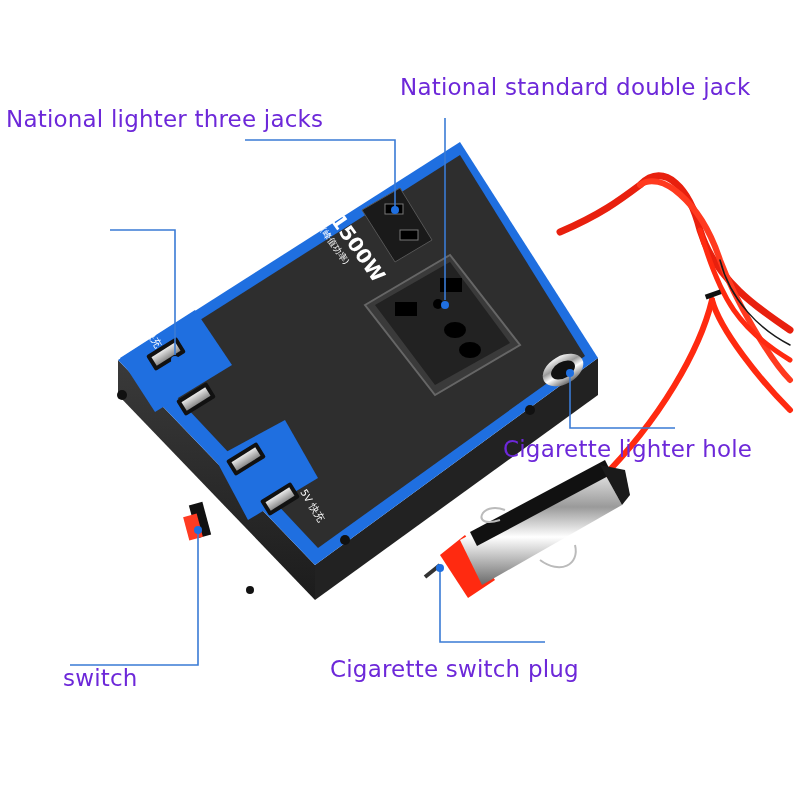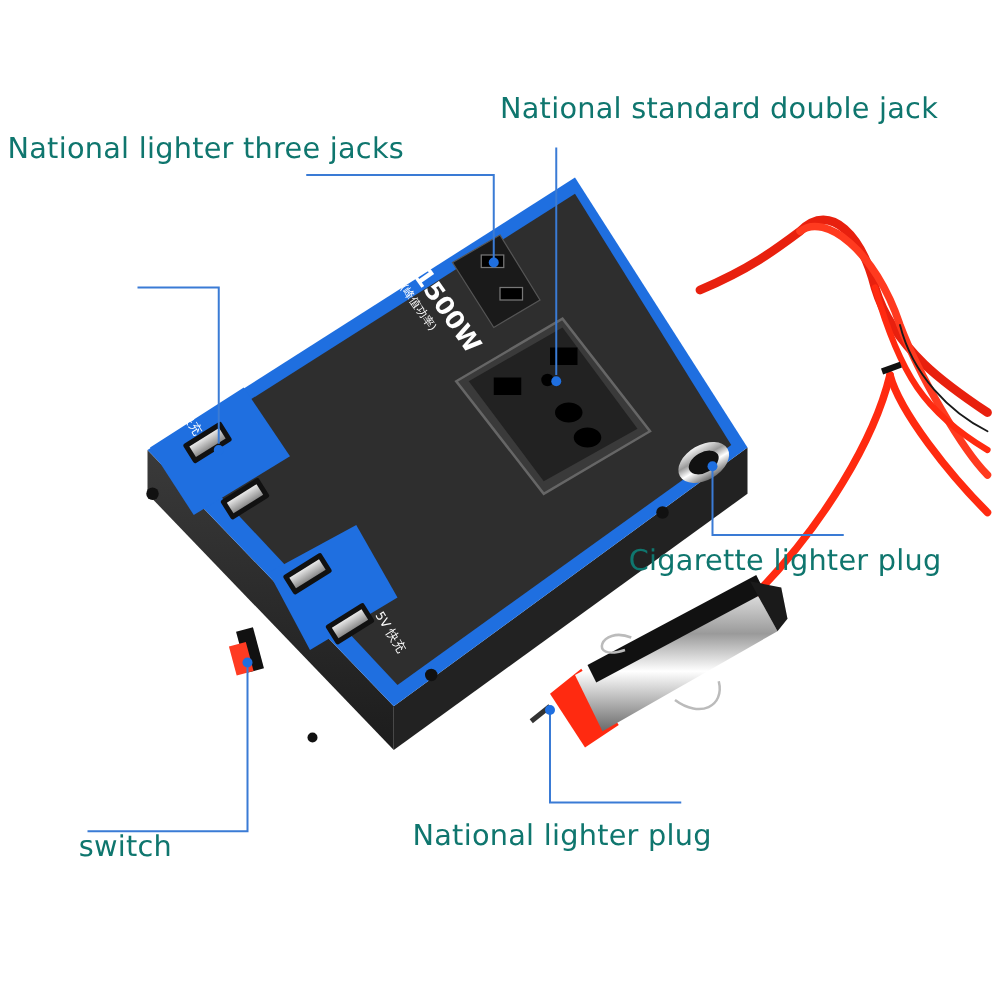--- a/index.html
+++ b/index.html
@@ -1,19 +1,19 @@
 <!DOCTYPE html>
 <html><head>
   <meta charset="utf-8">
   <style>
     html, body { margin: 0; padding: 0; background: #ffffff; }
     body { width: 800px; height: 800px; position: relative; overflow: hidden;
            font-family: "DejaVu Sans", sans-serif; }
     .stage { position: absolute; left: 0; top: 0; width: 800px; height: 800px; }
-    .label { position: absolute; color: #0f766e; font-family: "DejaVu Sans", sans-serif;
+    .label { position: absolute; color: #6d28d9; font-family: "DejaVu Sans", sans-serif;
              font-size: 23px; letter-spacing: 0.2px; white-space: nowrap; line-height: 1; }
     svg.art { position: absolute; left: 0; top: 0; }
   </style>
 </head>
 <body>
 
 <div class="stage">
 
   <svg class="art" width="800" height="800" viewBox="0 0 800 800">
     <defs>
@@ -134,17 +134,17 @@
     </g>
 
     <text x="0" y="0" fill="#ffffff" font-family="DejaVu Sans, sans-serif" font-weight="bold" font-size="20" transform="translate(330 220) rotate(55)">1500W</text>
     <text x="0" y="0" fill="#ffffff" font-family="DejaVu Sans, sans-serif" font-size="9" transform="translate(320 230) rotate(55)">(峰值功率)</text>
     <text x="0" y="0" fill="#ffffff" font-family="DejaVu Sans, sans-serif" font-size="10" transform="translate(137 318) rotate(58)">5V 快充</text>
     <text x="0" y="0" fill="#ffffff" font-family="DejaVu Sans, sans-serif" font-size="10" transform="translate(300 492) rotate(58)">5V 快充</text>
   </svg>
 
   <div class="label" style="left:400px; top:76px;">National standard double jack</div>
   <div class="label" style="left:6px; top:108px;">National lighter three jacks</div>
-  <div class="label" style="left:503px; top:438px;">Cigarette lighter plug</div>
+  <div class="label" style="left:503px; top:438px;">Cigarette lighter hole</div>
   <div class="label" style="left:63px; top:667px;">switch</div>
-  <div class="label" style="left:330px; top:658px;">National lighter plug</div>
+  <div class="label" style="left:330px; top:658px;">Cigarette switch plug</div>
 
 </div>
 
 </body></html>

